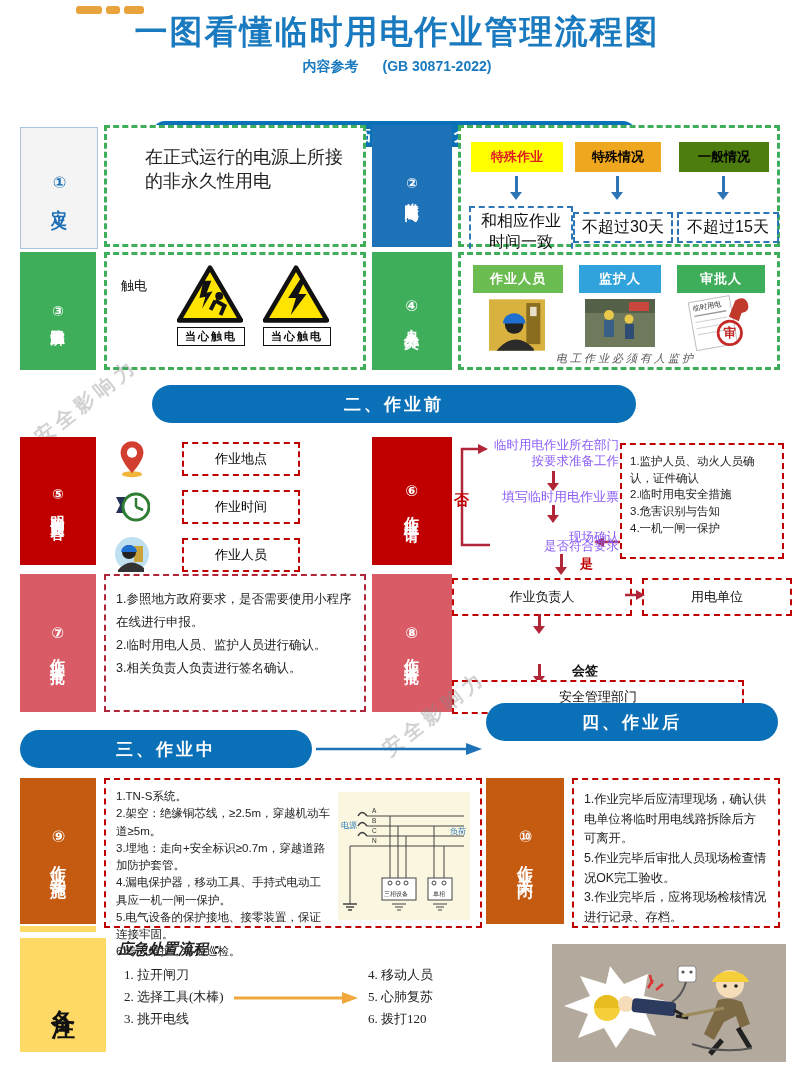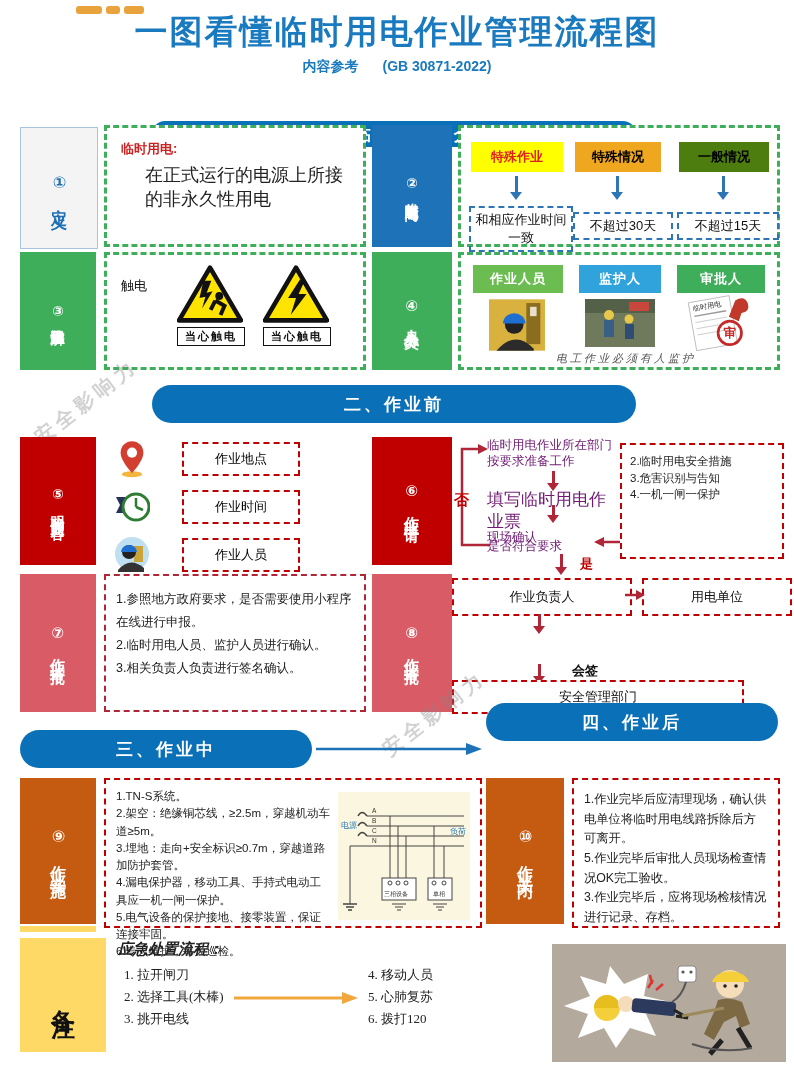--- a/index.html
+++ b/index.html
@@ -26,27 +26,27 @@
   
   .gdash{border:3px dashed #3fae5b;background:#fff;}
   .rdash{border:2.5px dashed #c00000;background:#fff;}
   .rdash2{border:2.5px dashed #b02537;background:#fff;}
   
   .varrow{position:absolute;width:3px;background:#b02537;}
   .varrow::after{content:"";position:absolute;left:-5px;bottom:-8px;border:6px solid transparent;border-top:8px solid #b02537;border-bottom:none;}
   .varrow.blue{background:#2e75b6;}
   .varrow.blue::after{border-top-color:#2e75b6;}
   .case-box{position:absolute;top:14px;height:30px;display:flex;align-items:center;justify-content:center;font-size:13px;font-weight:bold;}
-  .rule-box{position:absolute;border:2.5px dashed #2e75b6;font-size:13px;text-align:center;padding:3px 4px;color:#111;}
+  .rule-box{position:absolute;border:2.5px dashed #2e75b6;font-size:16px;text-align:center;padding:3px 4px;color:#111;}
   .sign-label{border:1.5px solid #111;background:#fff;font-size:11px;font-weight:bold;letter-spacing:2px;
               text-align:center;padding:1px 3px;color:#111;}
   .chip{position:absolute;top:10px;height:28px;display:flex;align-items:center;justify-content:center;
         color:#fff;font-size:13px;font-weight:bold;letter-spacing:1px;}
   .caption{font-size:11px;color:#555;font-family:"Liberation Serif","DejaVu Serif",serif;font-style:italic;letter-spacing:3px;}
-  .flow-step{position:absolute;left:35px;width:132px;text-align:left;font-size:12.5px;color:#701a75;line-height:1.3;}
+  .flow-step{position:absolute;left:35px;width:132px;text-align:right;font-size:12.5px;color:#8b5cf6;line-height:1.3;}
   .flow-tag{position:absolute;color:#c00000;font-weight:bold;}
   .dash-node{position:absolute;border:2.5px dashed #c00000;display:flex;align-items:center;justify-content:center;
              font-size:13px;color:#111;background:#fff;}
   .wm{position:absolute;color:rgba(135,135,135,0.38);font-size:20px;letter-spacing:5px;transform:rotate(-38deg);font-weight:bold;}
   .list-line{margin:0;}
   .notes-txt{font-family:"Liberation Serif","DejaVu Serif",serif;color:#222;}
 </style>
 </head>
 <body>
 
@@ -61,21 +61,20 @@
     <span>内容参考</span>
     <span>(GB 30871-2022)</span>
   </div>
 
   <div class="abs pill" style="left:152px;top:84px;width:484px;height:26px;margin-top:37px;">一、临时用电简介</div>
 
   <div class="abs col def-box" style="left:20px;top:127px;width:76px;height:120px;">
     <span class="vt" style="font-size:16px;letter-spacing:4px;">①定义</span>
   </div>
   <div class="abs gdash" style="left:104px;top:125px;width:262px;height:122px;padding:12px 14px;box-sizing:border-box;">
-    <div style="color:#cc2222;font-weight:bold;font-size:13px;">临时用电:</div>
     <div style="color:#222;font-size:18px;margin-top:5px;margin-left:24px;">在正式运行的电源上所接的非永久性用电</div>
   </div>
   <div class="abs col blue-box" style="left:372px;top:125px;width:80px;height:122px;">
     <span class="vt" style="font-size:14px;letter-spacing:1px;">②临时用电时间</span>
   </div>
   <div class="abs gdash" style="left:458px;top:125px;width:322px;height:122px;box-sizing:border-box;">
     <div class="case-box" style="left:10px;width:92px;background:#ffff00;color:#e02020;">特殊作业</div>
     <div class="case-box" style="left:114px;width:86px;background:#efa71f;">特殊情况</div>
     <div class="case-box" style="left:218px;width:90px;background:#4d7c0f;">一般情况</div>
     <div class="varrow blue" style="left:54px;top:48px;height:16px;"></div>
@@ -188,27 +187,28 @@
   <div class="abs" style="left:452px;top:435px;width:338px;height:140px;">
     <svg class="abs" style="left:0;top:0;" width="338" height="140">
       <path d="M38,110 H10 V14 H26" fill="none" stroke="#b02537" stroke-width="2.5"></path>
       <polygon points="26,9 36,14 26,19" fill="#b02537"></polygon>
       <path d="M168,107 H152" fill="none" stroke="#b02537" stroke-width="2.5"></path>
       <polygon points="152,102 142,107 152,112" fill="#b02537"></polygon>
     </svg>
     <div class="flow-tag" style="left:2px;top:56px;font-size:15px;">否</div>
     <div class="flow-step" style="top:2px;">临时用电作业所在部门按要求准备工作</div>
     <div class="varrow" style="left:100px;top:36px;height:12px;"></div>
-    <div class="flow-step" style="top:54px;font-size:17px;">填写临时用电作业票</div>
+    <div class="flow-step" style="top:54px;font-size:13px;">填写临时用电作业票</div>
     <div class="varrow" style="left:100px;top:70px;height:10px;"></div>
     <div class="flow-step" style="top:94px;">现场确认</div>
     <div class="flow-step" style="top:103px;">是否符合要求</div>
     <div class="flow-tag" style="left:128px;top:120px;font-size:13px;">是</div>
     <div class="varrow" style="left:108px;top:119px;height:13px;"></div>
     <div class="abs rdash" style="left:168px;top:8px;width:164px;height:116px;padding:8px;box-sizing:border-box;font-size:11.5px;line-height:1.45;color:#222;">
+      <p class="list-line">1.监护人员、动火人员确认，证件确认</p>
       <p class="list-line">2.临时用电安全措施</p>
       <p class="list-line">3.危害识别与告知</p>
       <p class="list-line">4.一机一闸一保护</p>
     </div>
   </div>
 
   <div class="abs col pink-box" style="left:20px;top:574px;width:76px;height:138px;">
     <span class="vt" style="font-size:15px;letter-spacing:4px;">⑦作业审批</span>
   </div>
   <div class="abs rdash2" style="left:104px;top:574px;width:262px;height:138px;padding:12px 10px;box-sizing:border-box;font-size:12.5px;line-height:1.85;color:#222;">

